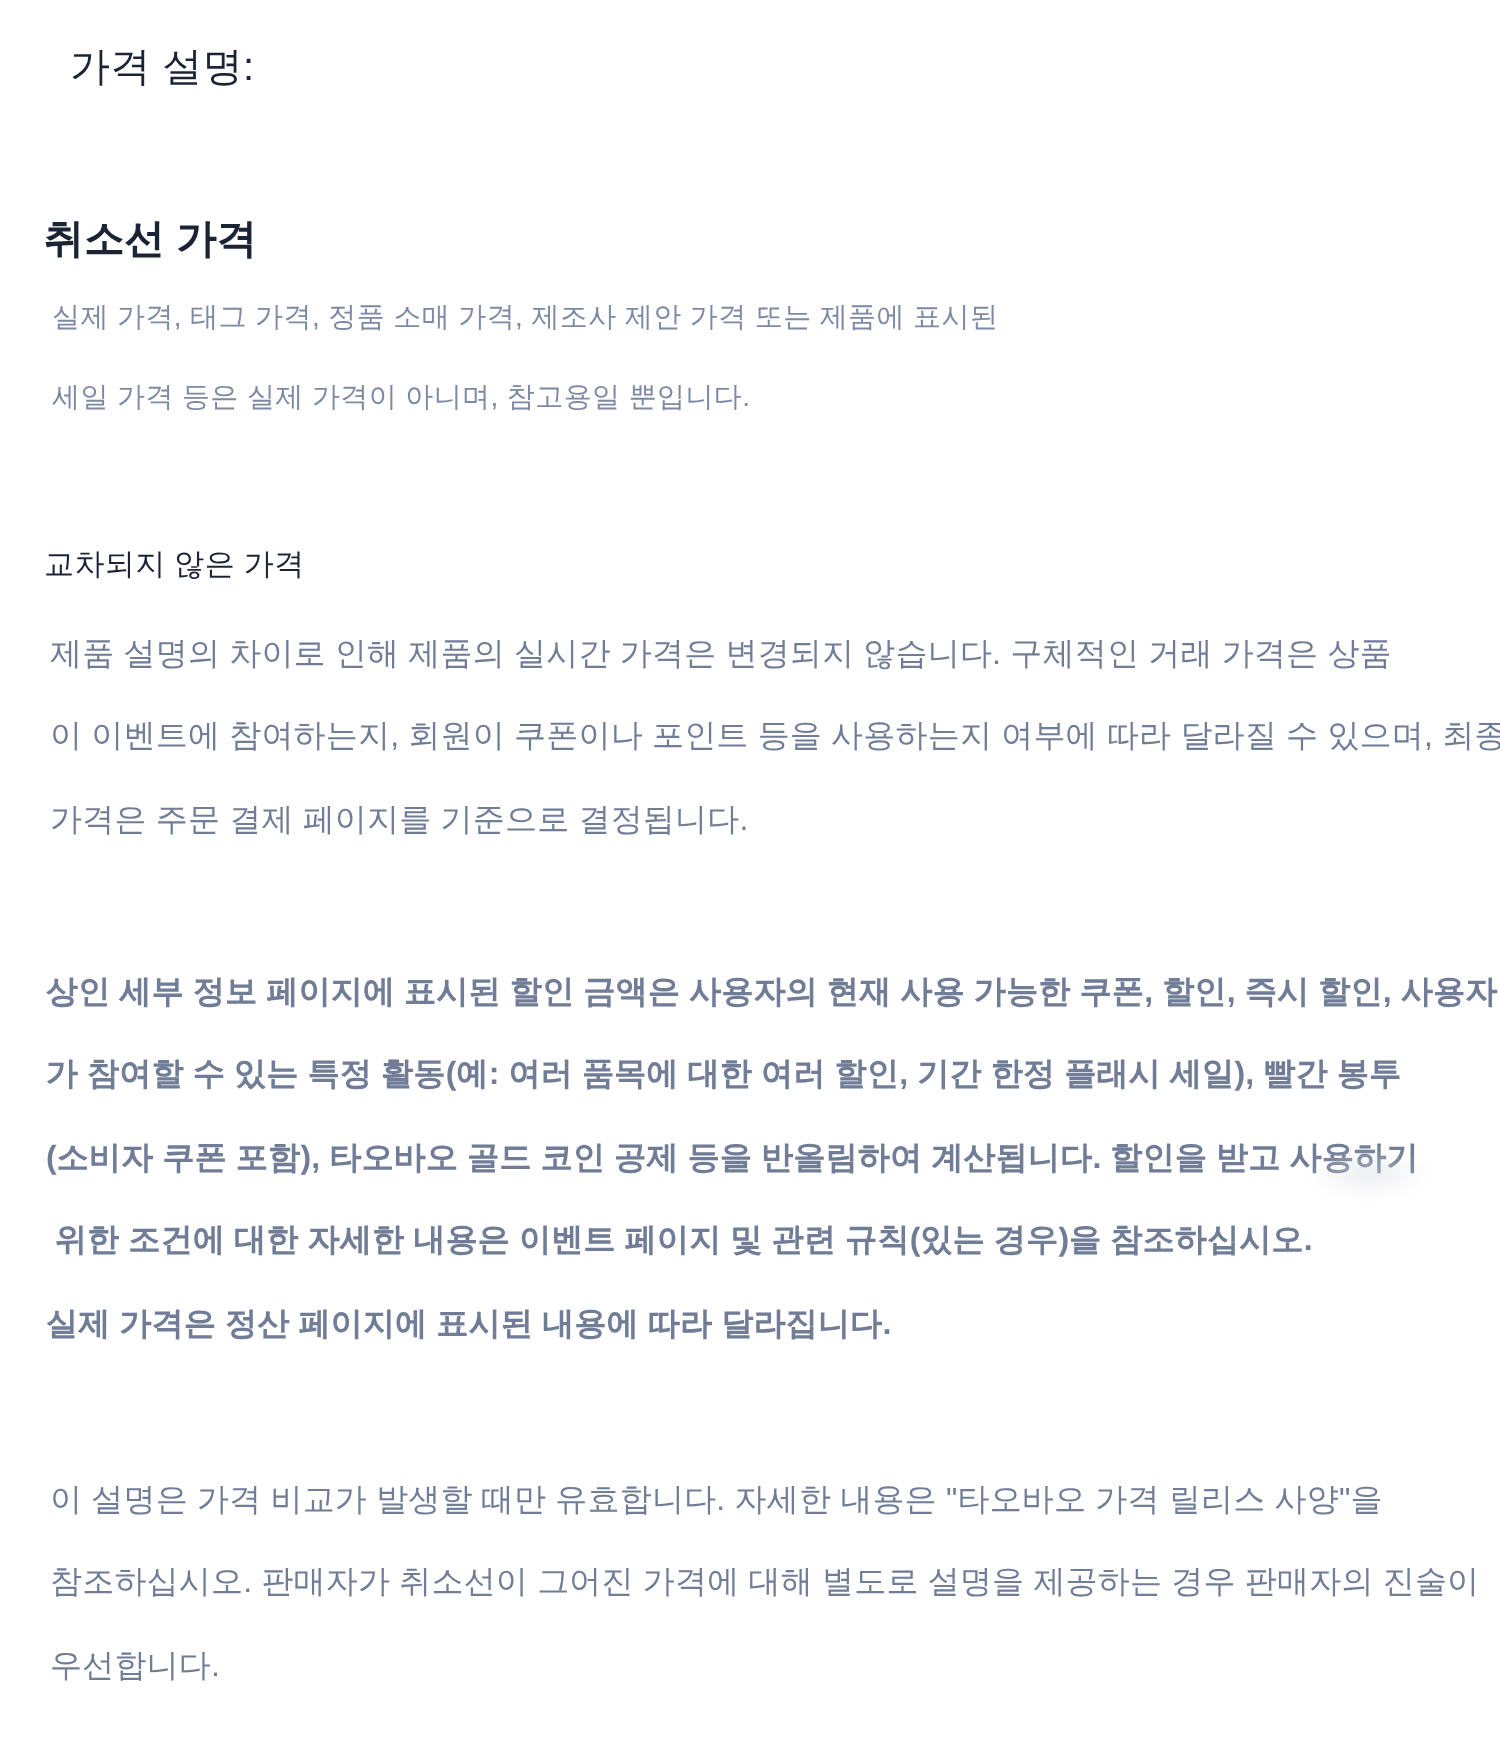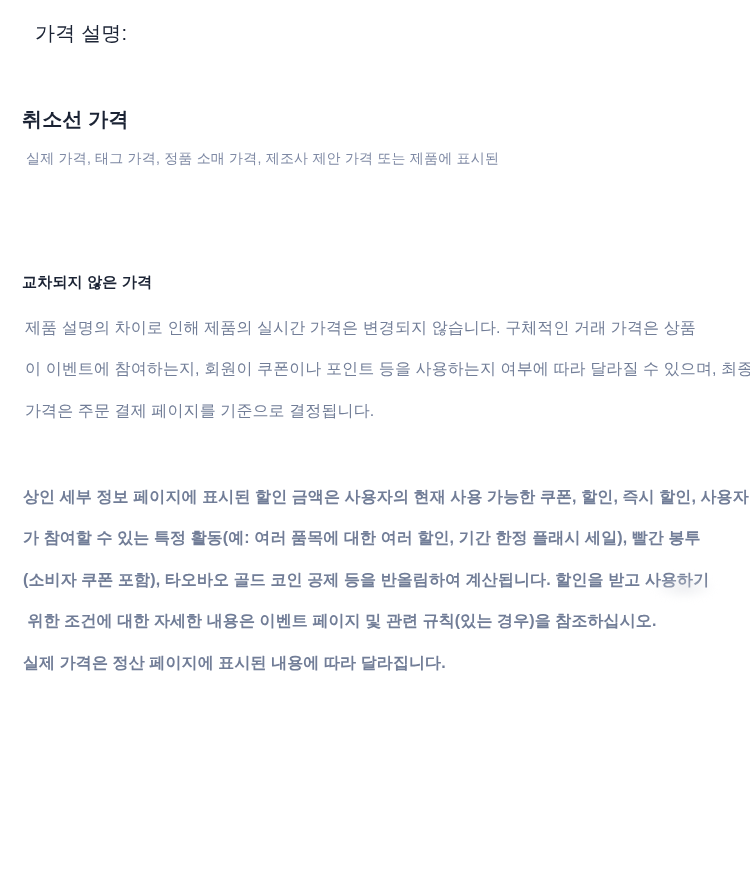--- a/index.html
+++ b/index.html
@@ -34,21 +34,21 @@
     color: var(--c-heading, #1b2334);
     white-space: pre;
     letter-spacing: 0.2px;
   }
   .heading-strikethrough { top: 106px; }
   .subsection-heading {
     position: absolute;
     left: 22px;
     top: 273px;
     font-size: 15px;
-    font-weight: 700;
+    font-weight: 400;
     color: var(--c-heading, #1b2334);
     white-space: pre;
     letter-spacing: 0.2px;
   }
   .para {
     position: absolute;
     white-space: pre;
   }
   .para .line {
     white-space: pre;
@@ -83,24 +83,25 @@
 </style>
 </head>
 <body>
 
 <div class="page">
 
   <div class="doc-title">가격 설명:</div>
 
   <div class="section-heading heading-strikethrough">취소선 가격</div>
 
-  <div class="para para-emphasis"><div class="line">실제 가격, 태그 가격, 정품 소매 가격, 제조사 제안 가격 또는 제품에 표시된</div></div>
+  <div class="para para-emphasis"><div class="line">실제 가격, 태그 가격, 정품 소매 가격, 제조사 제안 가격 또는 제품에 표시된</div><div class="line">세일 가격 등은 실제 가격이 아니며, 참고용일 뿐입니다.</div></div>
 
   <div class="subsection-heading">교차되지 않은 가격</div>
 
   <div class="para para-body para-a"><div class="line">제품 설명의 차이로 인해 제품의 실시간 가격은 변경되지 않습니다. 구체적인 거래 가격은 상품</div><div class="line">이 이벤트에 참여하는지, 회원이 쿠폰이나 포인트 등을 사용하는지 여부에 따라 달라질 수 있으며, 최종</div><div class="line">가격은 주문 결제 페이지를 기준으로 결정됩니다.</div></div>
 
   <div class="para para-body para-b"><div class="line">상인 세부 정보 페이지에 표시된 할인 금액은 사용자의 현재 사용 가능한 쿠폰, 할인, 즉시 할인, 사용자</div><div class="line">가 참여할 수 있는 특정 활동(예: 여러 품목에 대한 여러 할인, 기간 한정 플래시 세일), 빨간 봉투</div><div class="line">(소비자 쿠폰 포함), 타오바오 골드 코인 공제 등을 반올림하여 계산됩니다. 할인을 받고 사용하기</div><div class="line"> 위한 조건에 대한 자세한 내용은 이벤트 페이지 및 관련 규칙(있는 경우)을 참조하십시오.</div><div class="line">실제 가격은 정산 페이지에 표시된 내용에 따라 달라집니다.</div></div>
 
   <div class="smudge"></div>
 
+  <div class="para para-body para-c"><div class="line">이 설명은 가격 비교가 발생할 때만 유효합니다. 자세한 내용은 "타오바오 가격 릴리스 사양"을</div><div class="line">참조하십시오. 판매자가 취소선이 그어진 가격에 대해 별도로 설명을 제공하는 경우 판매자의 진술이</div><div class="line">우선합니다.</div></div>
 
 </div>
 
 </body></html>

